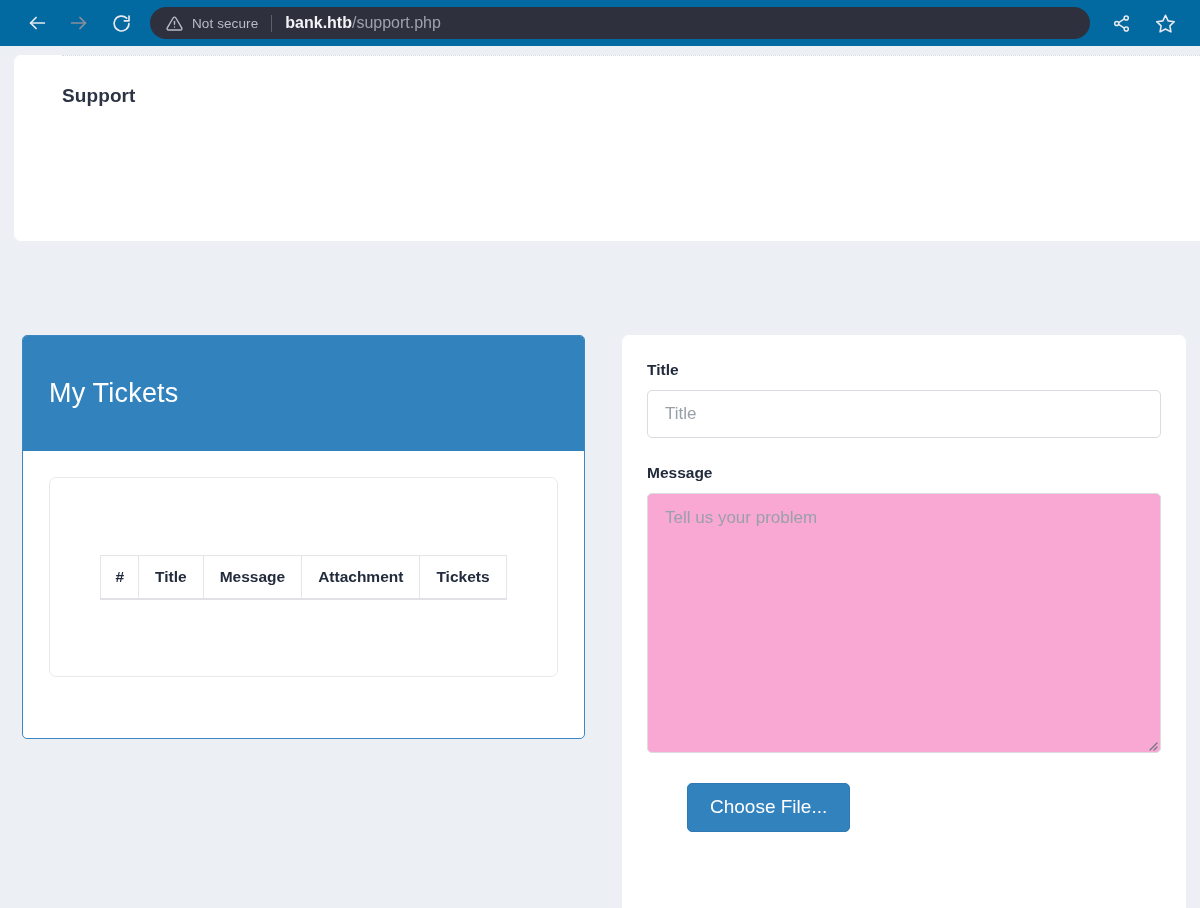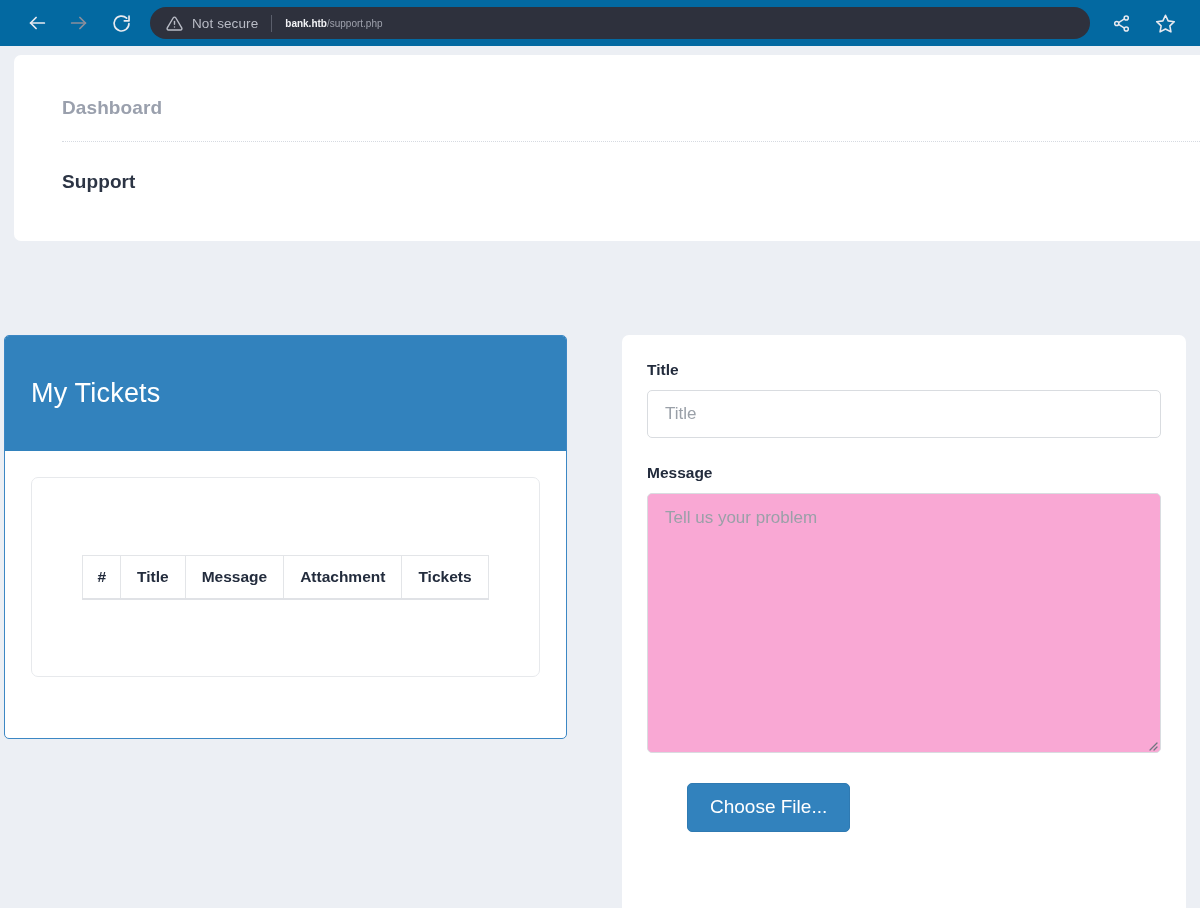--- a/index.html
+++ b/index.html
@@ -66,21 +66,21 @@
     letter-spacing: .1px;
   }
   .omni-sep {
     width: 1px;
     height: 17px;
     background: #5a5e6b;
     margin: 0 13px;
     flex: 0 0 auto;
   }
   .url {
-    font-size: 10px;
+    font-size: 16px;
     color: #9ea1ac;
     white-space: nowrap;
     overflow: hidden;
     text-overflow: ellipsis;
   }
   .url .host {
     color: #f2f3f6;
     font-weight: bold;
   }
   .toolbar-right {
@@ -131,21 +131,21 @@
     width: 1138px;
   }
   .nav-link.active {
     color: #2c3444;
     padding: 30px 0 0 0;
   }
 
   
   .tickets-card {
     position: absolute;
-    left: 4px;
+    left: 22px;
     top: 289px;
     width: 563px;
     height: 404px;
     background: #ffffff;
     border: 1px solid #3c87c4;
     border-radius: 5px;
     overflow: hidden;
   }
   .tickets-head {
     background: #3282bd;
@@ -314,21 +314,20 @@
         <polygon points="12 2.6 15 9 22 9.9 17 14.7 18.2 21.6 12 18.3 5.8 21.6 7 14.7 2 9.9 9 9"></polygon>
       </svg>
     </div>
   </div>
 </div>
 
 <div class="page">
 
   <div class="topcard">
     <div class="topcard-inner">
-      <a class="nav-link">Dashboard</a>
       <div class="nav-divider"></div>
       <a class="nav-link active">Support</a>
     </div>
   </div>
 
   <div class="tickets-card">
     <div class="tickets-head">
       <span class="tickets-head-title">My Tickets</span>
     </div>
     <div class="tickets-body">

